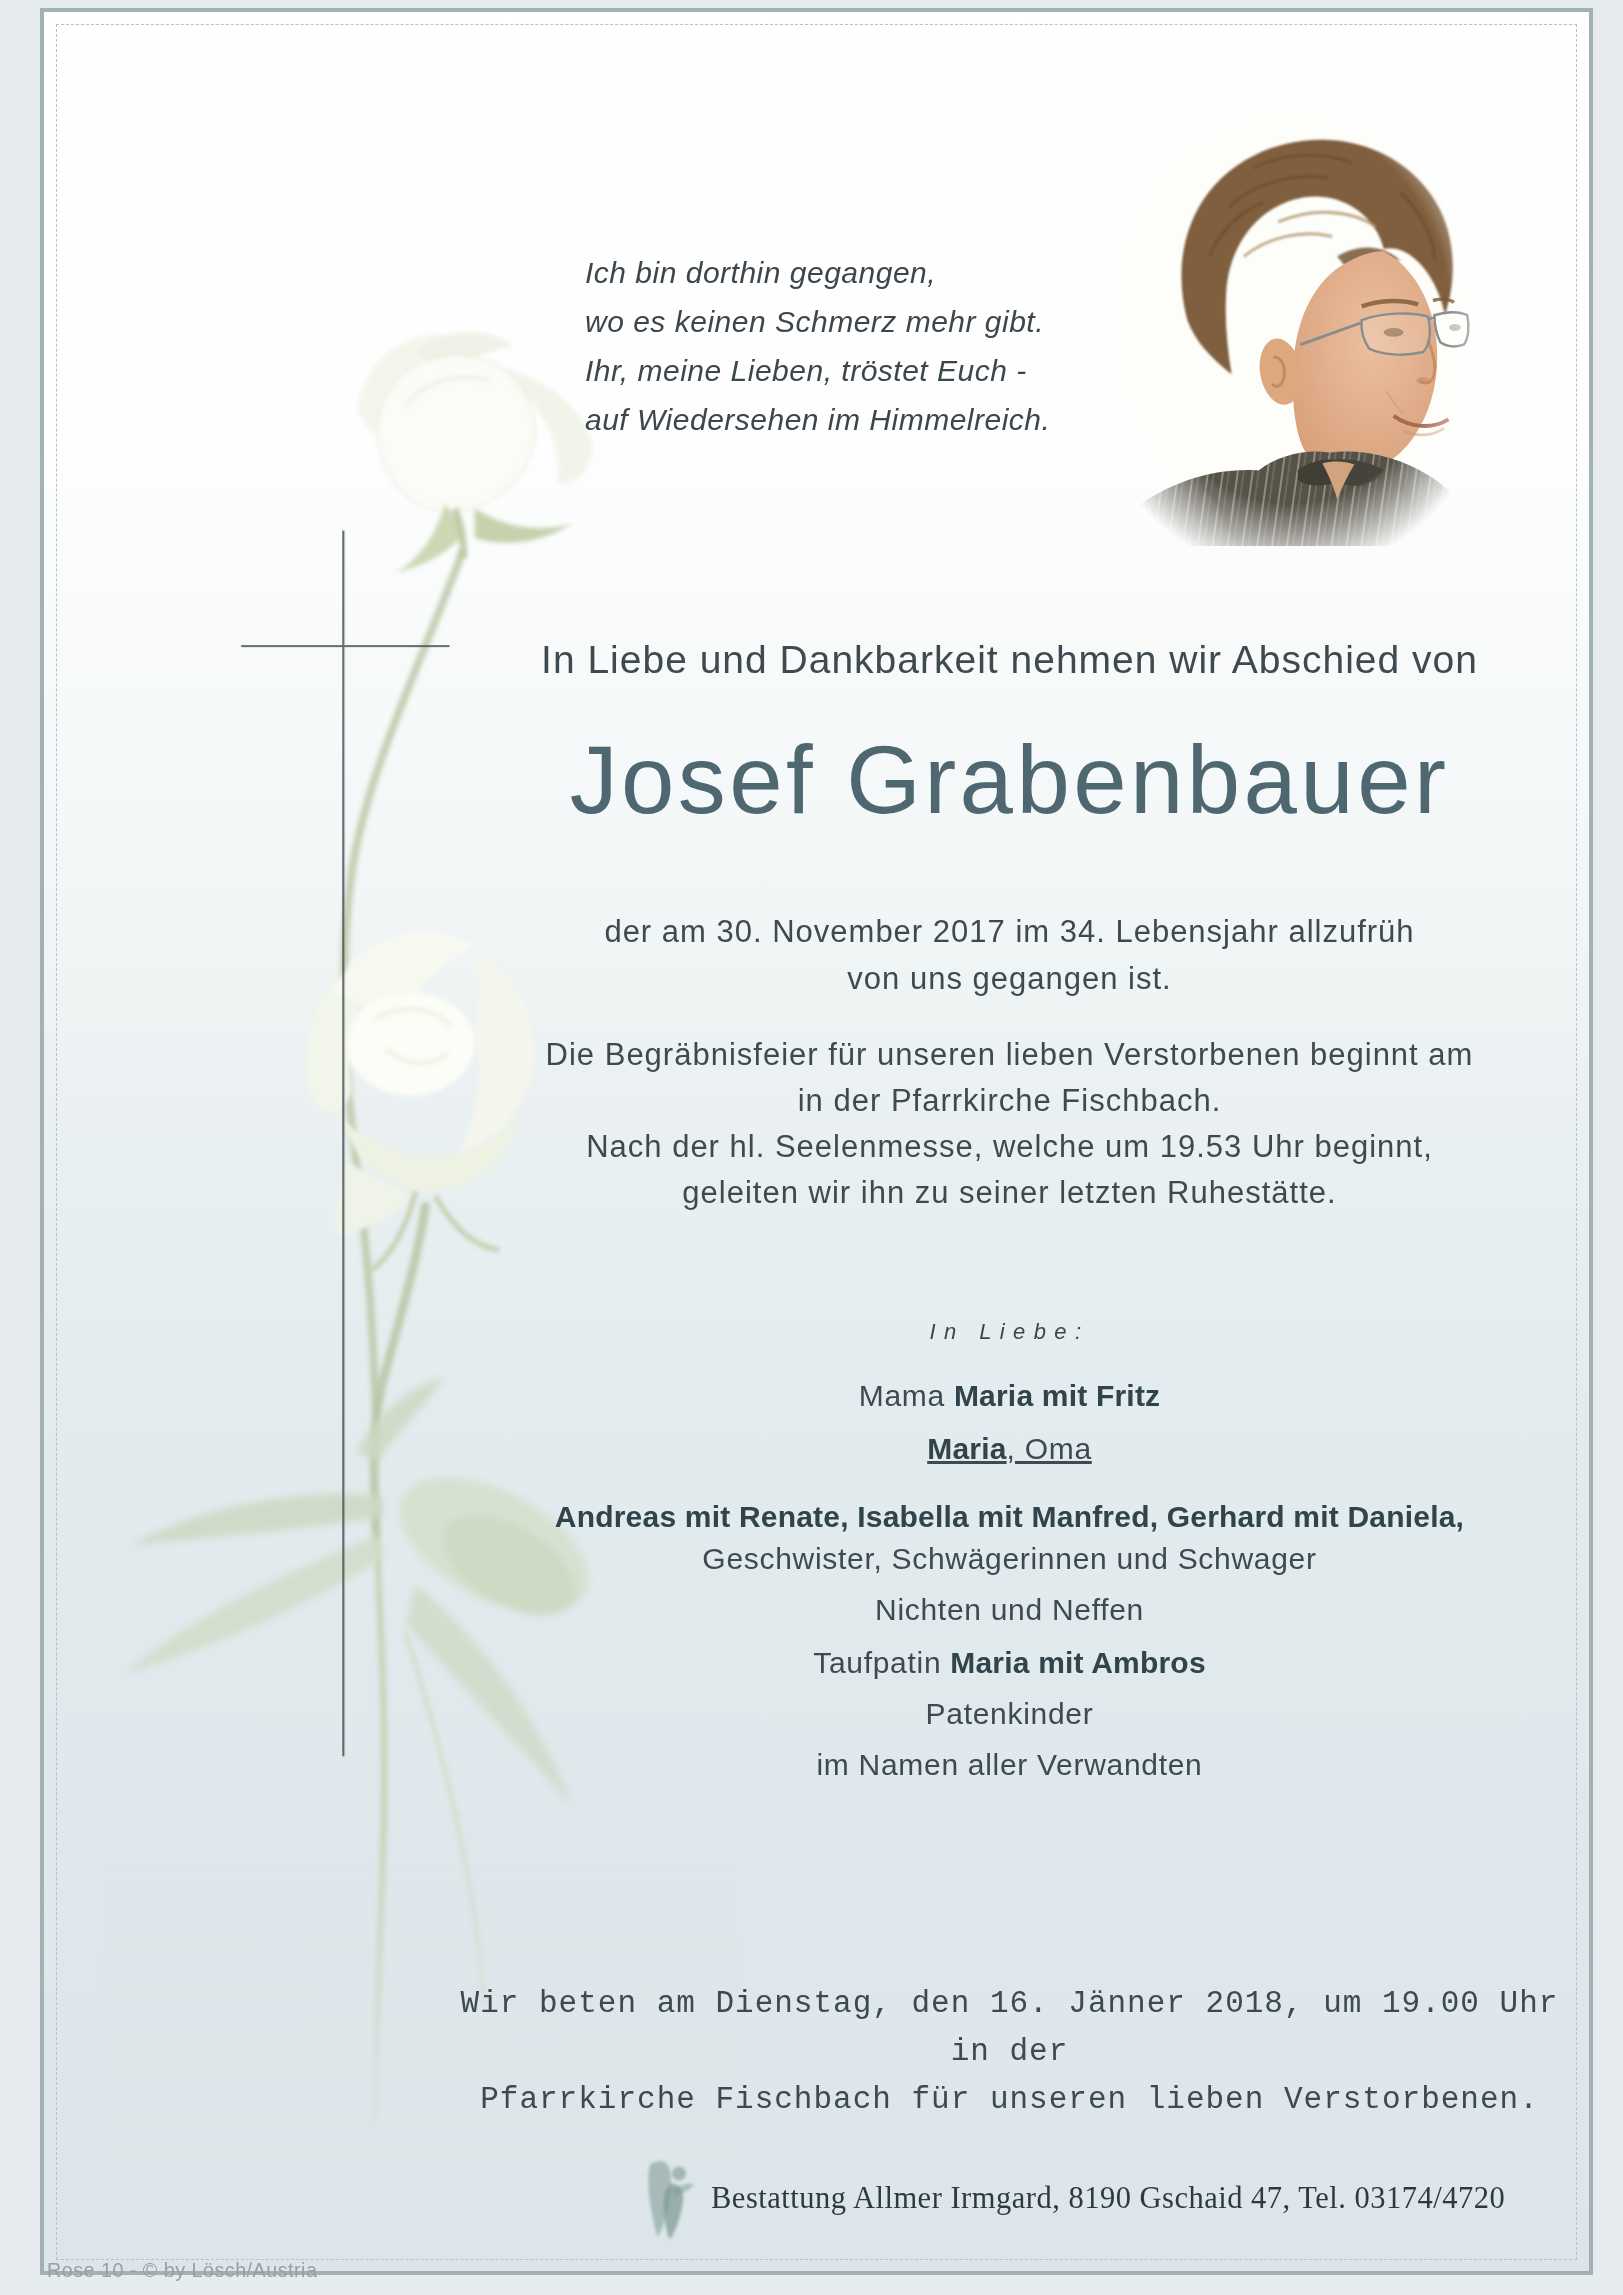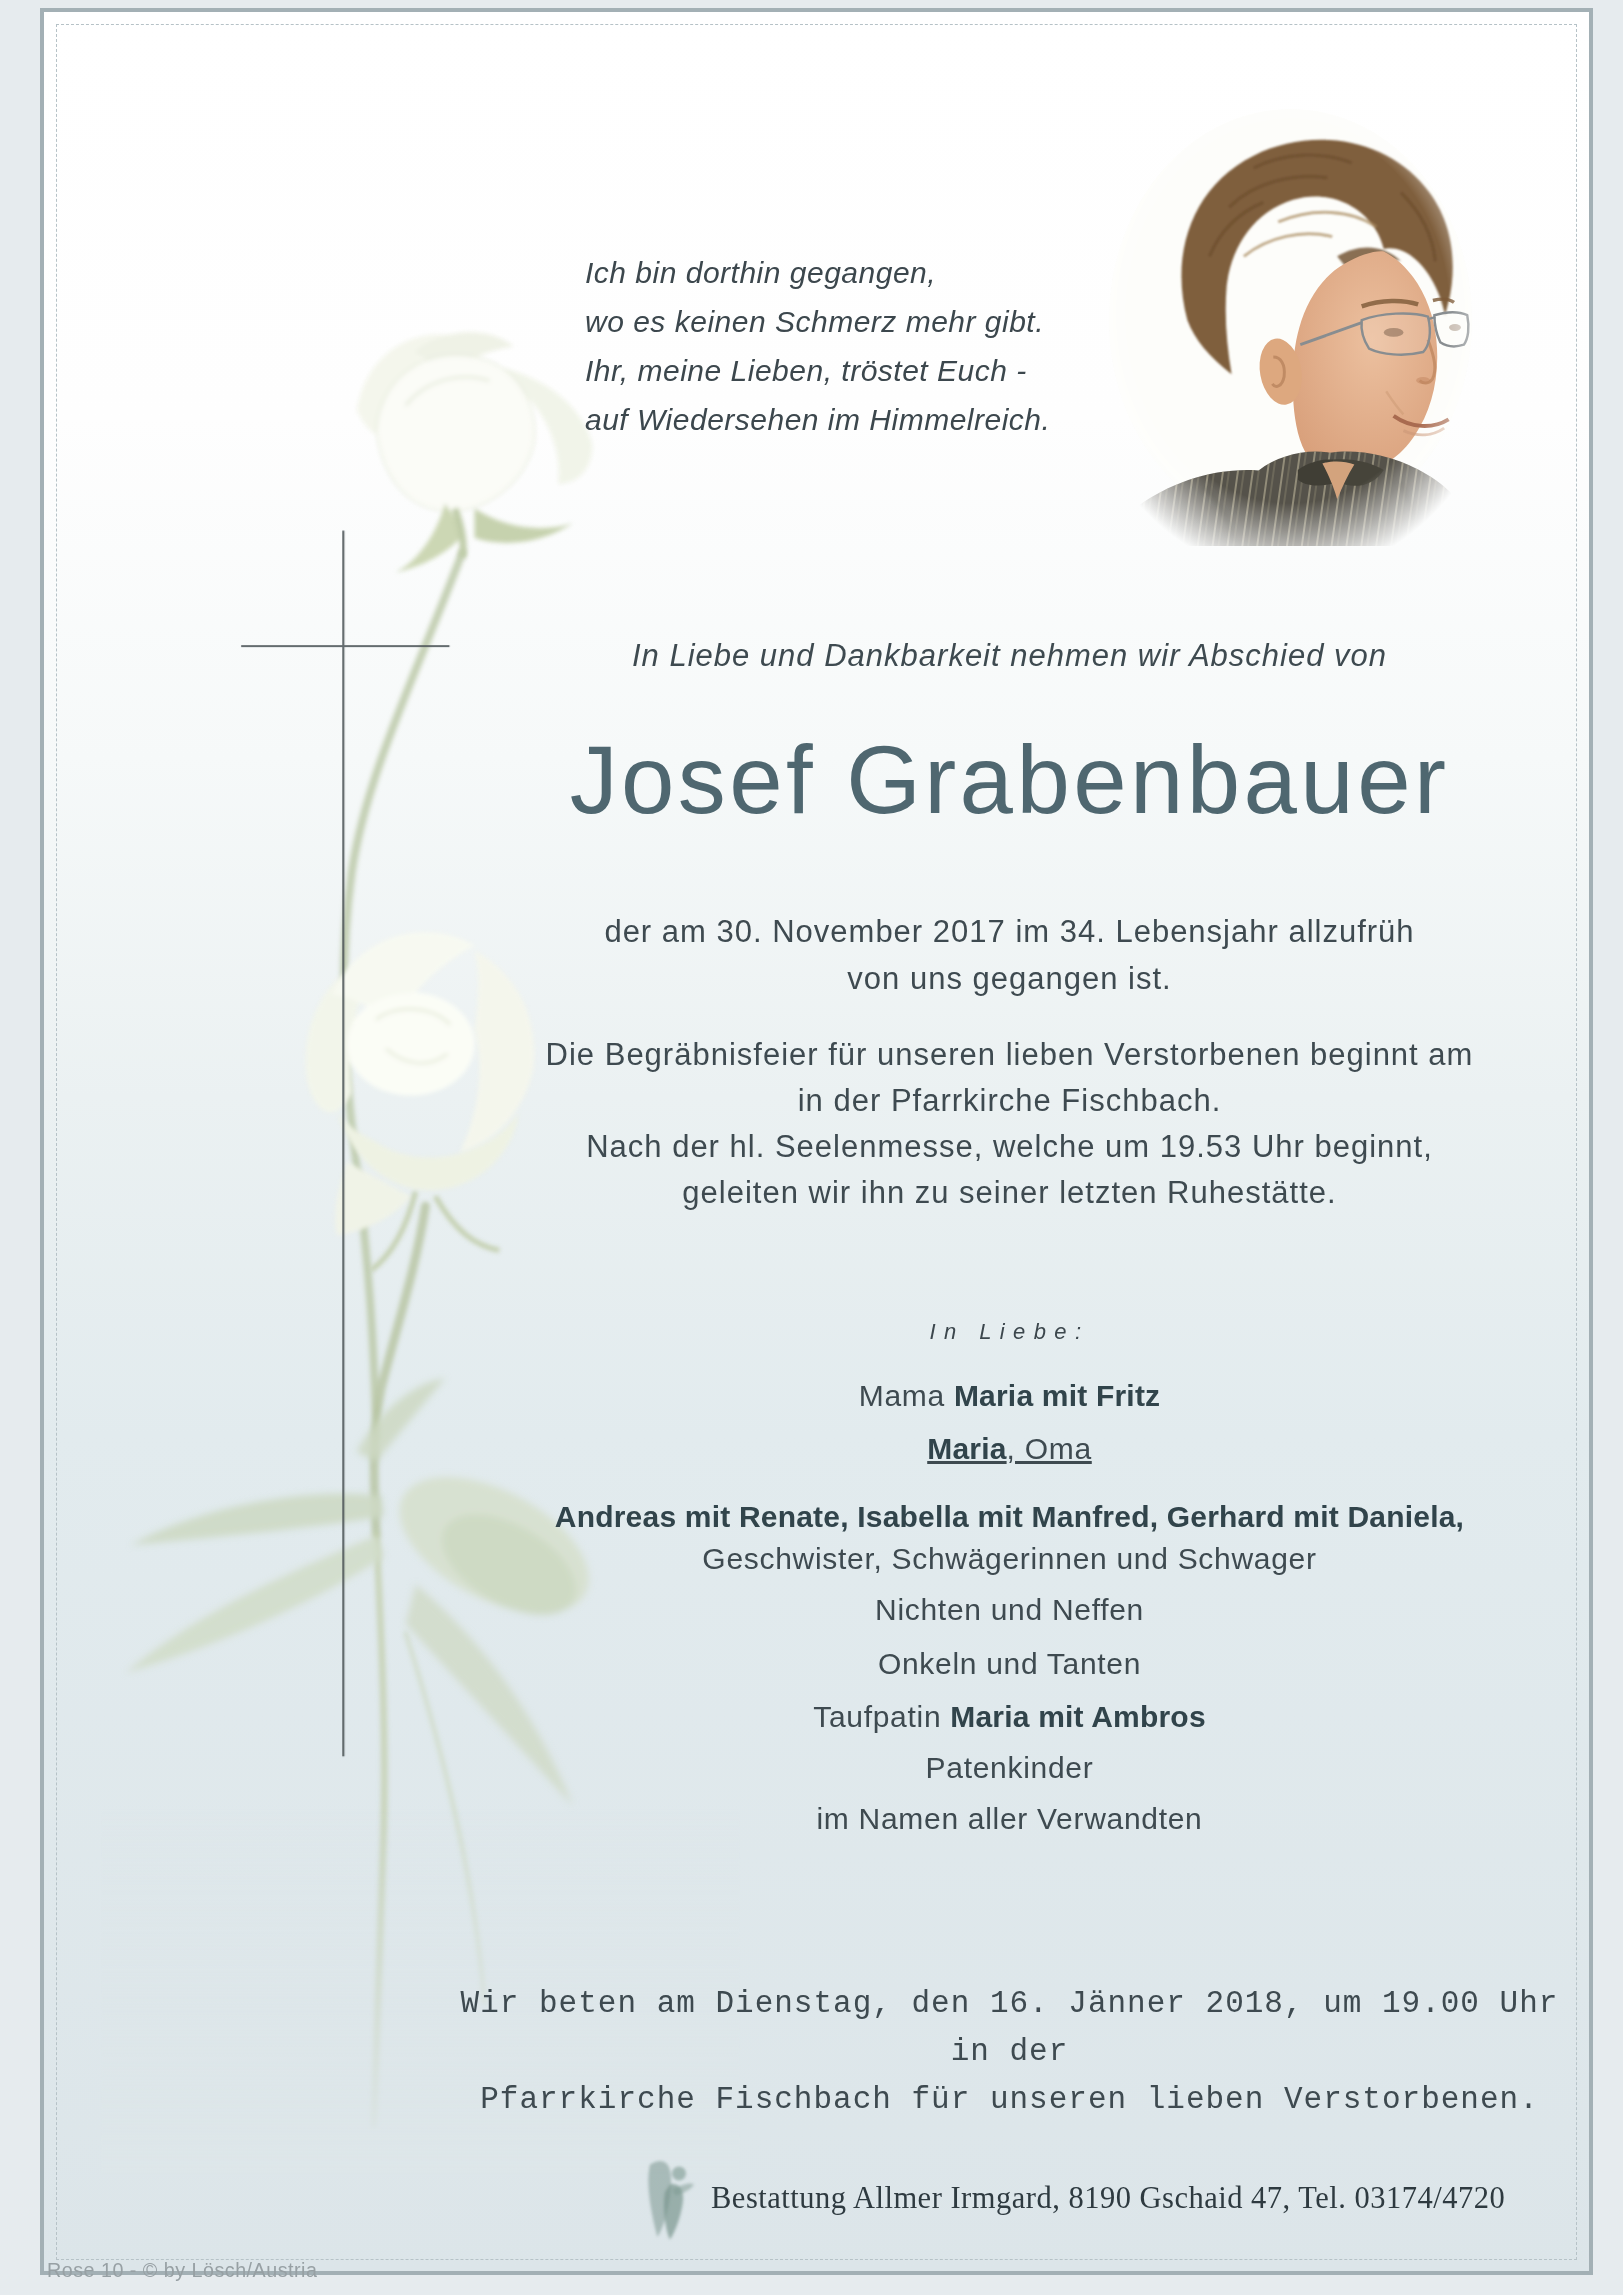--- a/index.html
+++ b/index.html
@@ -11,21 +11,21 @@
            background:linear-gradient(180deg,#ffffff 0%,#fefefe 18%,#f6f9f9 33%,#ebf1f2 48%,#e2ebee 63%,#dce5e9 100%);}
   .dashed{position:absolute;left:11.8px;top:11.8px;right:11.8px;bottom:11.8px;border:1px dashed #b6c2c7;z-index:3;}
   
   .rose-art{position:absolute;left:57px;top:295px;width:639px;height:1867px;z-index:2;}
   .photo{position:absolute;left:1106px;top:109px;width:369px;height:437px;z-index:4;}
   
   .txt{position:absolute;z-index:5;}
   .col{left:442px;width:1135px;text-align:center;}
   .quote{left:585px;top:248px;font-style:italic;font-size:30px;line-height:49px;
          letter-spacing:0.5px;color:#3c474d;text-align:left;}
-  .intro{top:638px;font-size:31px;letter-spacing:1px;font-style:italic;}
+  .intro{top:638px;font-size:39px;letter-spacing:1px;}
   .name{top:718px;font-size:96px;line-height:123px;letter-spacing:3.4px;color:#4f6770;font-weight:400;}
   .death-note{top:908px;font-size:31px;line-height:47px;letter-spacing:1px;}
   .funeral{top:1032px;font-size:31px;line-height:46px;letter-spacing:1px;}
   .inliebe{top:1319px;font-size:22px;font-style:italic;letter-spacing:8.4px;color:#3c474d;}
   .mourners{top:1376px;font-size:30px;letter-spacing:0.7px;}
   .mline{line-height:39px;}
   .m2{margin-top:13.8px;text-decoration:underline;}.m3{margin-top:29px;}.m4{margin-top:2px;}.m5{margin-top:2.9px;}
   .m6{margin-top:12.8px;}.m7{margin-top:14.7px;}.m8{margin-top:13.8px;}.m9{margin-top:11.8px;}.m10{margin-top:11.8px;}
   .b{font-weight:bold;color:#31444b;letter-spacing:0.2px;}
   .prayer{top:1980px;font-size:31px;line-height:48px;letter-spacing:1px;font-family:Liberation Mono, monospace;}
@@ -211,21 +211,20 @@
   </div>
 
   <div class="txt col inliebe">In Liebe:</div>
 
   <div class="txt col mourners">
     <div class="mline m1"><span>Mama </span><span class="b">Maria mit Fritz</span><span></span></div>
     <div class="mline m2"><span></span><span class="b">Maria</span><span>, Oma</span></div>
     <div class="mline m3"><span></span><span class="b">Andreas mit Renate, Isabella mit Manfred, Gerhard mit Daniela,</span><span></span></div>
     <div class="mline m5"><span>Geschwister, Schwägerinnen und Schwager</span><span class="b"></span><span></span></div>
     <div class="mline m6"><span>Nichten und Neffen</span><span class="b"></span><span></span></div>
-    <div class="mline m7"><span>Onkeln und Tanten</span><span class="b"></span><span></span></div>
     <div class="mline m8"><span>Taufpatin </span><span class="b">Maria mit Ambros</span><span></span></div>
     <div class="mline m9"><span>Patenkinder</span><span class="b"></span><span></span></div>
     <div class="mline m10"><span>im Namen aller Verwandten</span><span class="b"></span><span></span></div>
   </div>
 
   <div class="txt col prayer">
     <div>Wir beten am Dienstag, den 16. Jänner 2018, um 19.00 Uhr in der</div>
     <div>Pfarrkirche Fischbach für unseren lieben Verstorbenen.</div>
   </div>
 

